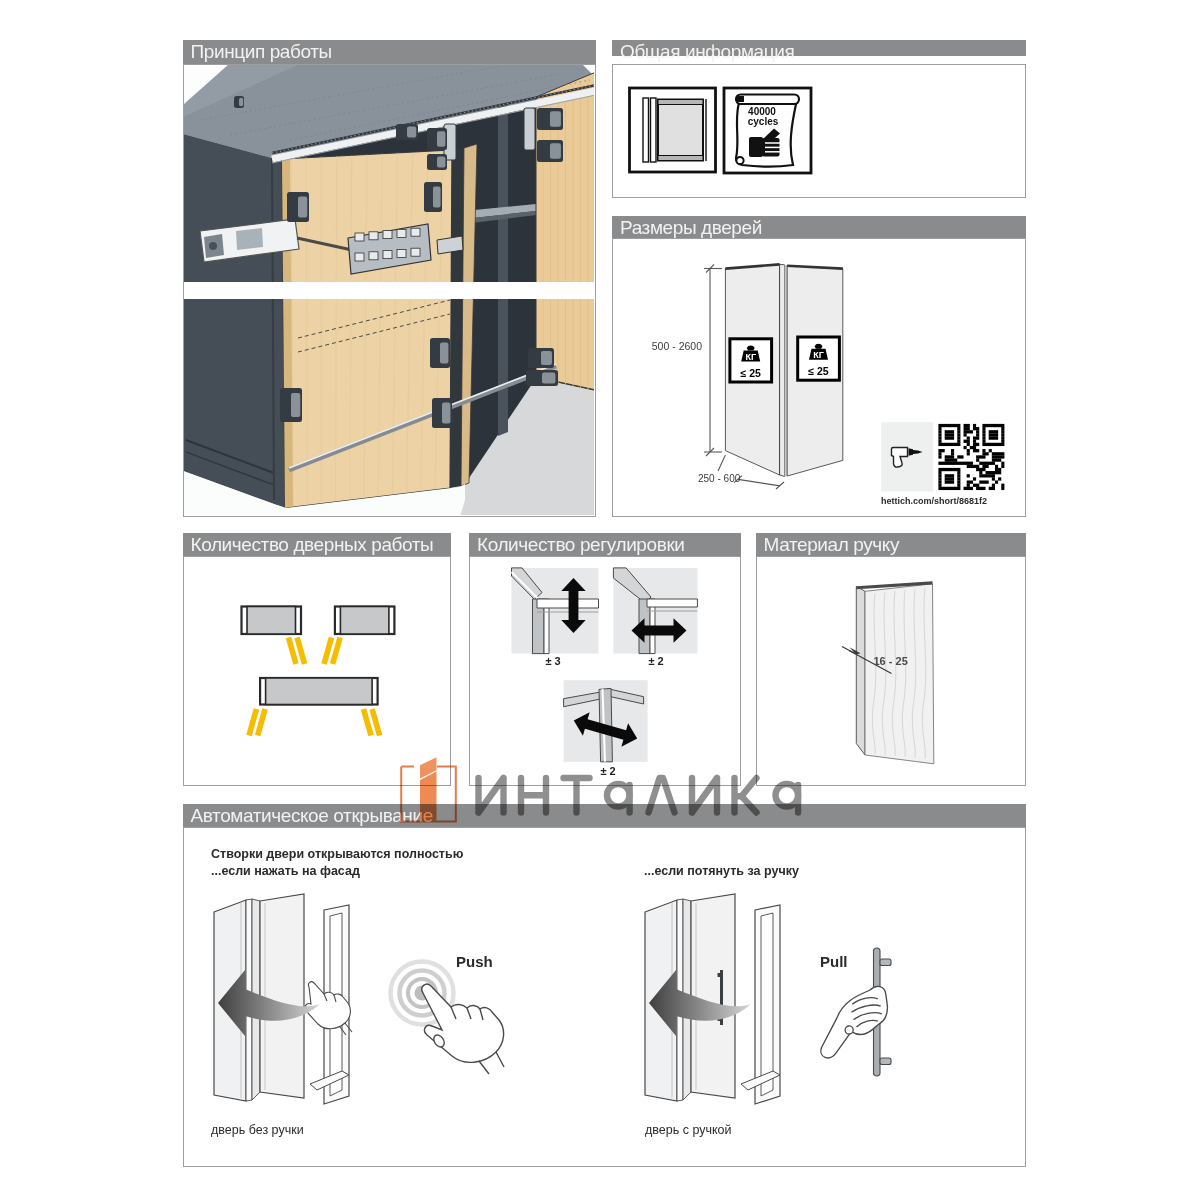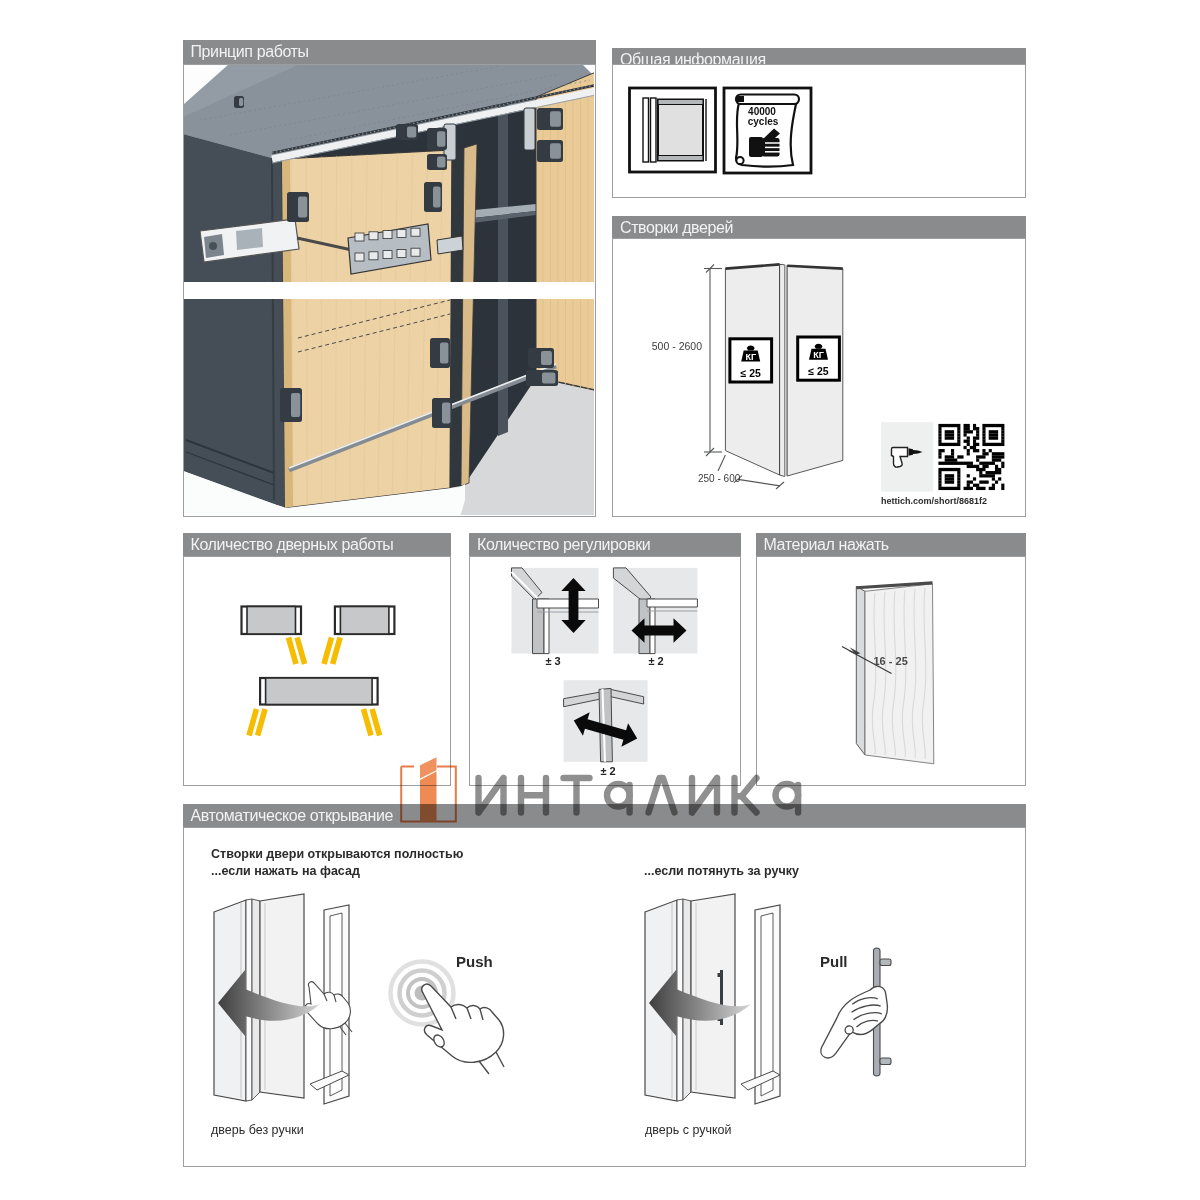--- a/index.html
+++ b/index.html
@@ -1,17 +1,17 @@
 <!DOCTYPE html>
 <html><head><meta charset="utf-8">
 <style>
 html,body{margin:0;padding:0}
 body{width:1200px;height:1200px;background:#fff;position:relative;
      font-family:"Liberation Sans",sans-serif;overflow:hidden}
-.hdr{position:absolute;background:#8a8b8c;color:#f2f2f2;font-size:16px;
+.hdr{position:absolute;background:#8a8b8c;color:#f2f2f2;font-size:19px;
      line-height:24.5px;padding-left:8px;letter-spacing:-0.4px;white-space:nowrap;
      transform-origin:left center}
 .box{position:absolute;border:1.5px solid #9c9ea0;background:#fff;box-sizing:border-box}
 svg{position:absolute;left:0;top:0}
 </style></head>
 <body>
 
 <div class="hdr" style="left:182.5px;top:40px;width:405.5px;height:23.5px">Принцип работы</div>
 
 <div class="box" style="left:182.5px;top:63.5px;width:413.5px;height:453px"></div>
@@ -136,21 +136,21 @@
     <g>
       <rect x="212" y="59" width="22" height="16" rx="2.5" fill="#343b42"></rect>
       <rect x="223.0" y="61.4" width="9.24" height="11.2" rx="2" fill="#8a9299"></rect>
     </g>
     <g>
       <rect x="50" y="31" width="10" height="12" rx="2.5" fill="#343b42"></rect>
       <rect x="55.0" y="32.8" width="4.2" height="8.399999999999999" rx="2" fill="#8a9299"></rect>
     </g>
 </svg>
 
-<div class="hdr" style="left:612px;top:48px;width:405.5px;height:16px">Общая информация</div>
+<div class="hdr" style="left:612px;top:40px;width:405.5px;height:16px">Общая информация</div>
 
 <div class="box" style="left:612px;top:63.5px;width:413.5px;height:134.5px"></div>
 <svg style="left:613.5px;top:65px" width="410" height="131" viewBox="0 0 410 131">
 
 <rect x="15.5" y="23" width="86" height="84" fill="#fff" stroke="#111" stroke-width="2.8"></rect>
 <rect x="29" y="33" width="5.5" height="64" fill="#fff" stroke="#111" stroke-width="1.4"></rect>
 <rect x="36.5" y="33" width="5.5" height="64" fill="#fff" stroke="#111" stroke-width="1.4"></rect>
 <rect x="44" y="34.5" width="45" height="61" fill="#e0e0e0" stroke="#111" stroke-width="2"></rect>
 <rect x="44" y="34.5" width="45" height="5" fill="#b5b6b7" stroke="#111" stroke-width="1"></rect>
 <rect x="44" y="90.5" width="45" height="5" fill="#b5b6b7" stroke="#111" stroke-width="1"></rect>
@@ -171,21 +171,21 @@
       <polygon points="147,76 160,63.5 166,68.5 153,80"></polygon>
       <rect x="148" y="73" width="17.5" height="18.5" rx="2"></rect>
     </g>
 <g stroke="#fff" stroke-width="1.5">
       <line x1="151" y1="78" x2="166" y2="78"></line>
       <line x1="151" y1="82.4" x2="166" y2="82.4"></line>
       <line x1="151" y1="86.8" x2="166" y2="86.8"></line>
     </g>
 </svg>
 
-<div class="hdr" style="left:612px;top:215.5px;width:405.5px;height:22px">Створки дверей</div>
+<div class="hdr" style="left:612px;top:215.5px;width:405.5px;height:22px">Размеры дверей</div>
 
 <div class="box" style="left:612px;top:237.5px;width:413.5px;height:279px"></div>
 <svg style="left:613.5px;top:242px" width="410" height="273" viewBox="0 0 410 273">
 
 <polygon points="111.4,26.6 165.6,22.4 165.6,233 111.4,208.6" fill="#ededee" stroke="#58595b" stroke-width="1"></polygon>
 <line x1="111.4" y1="26.6" x2="165.6" y2="22.4" stroke="#333" stroke-width="2.6"></line>
 
 <polygon points="165.6,22.4 170.5,22.8 170.5,234.5 165.6,233" fill="#ebecec" stroke="#2a2a2a" stroke-width="0.8"></polygon>
 <polygon points="170.5,22.8 173.2,23 173.2,234.2 170.5,234.5" fill="#c4c6c7"></polygon>
 
@@ -425,21 +425,21 @@
       <polygon points="128,132.4 140,131.4 141.4,204.8 129.6,204.8" fill="#c0c3c5"></polygon>
       <line x1="131.5" y1="132" x2="134" y2="204.8" stroke="#fff" stroke-width="2"></line>
     </g>
 <g transform="rotate(16 134.5 172.5)">
       <polygon points="101.5,172.5 114.5,160.3 114.5,167.6 154.5,167.6 154.5,160.3 167.5,172.5 154.5,184.7 154.5,177.4 114.5,177.4 114.5,184.7" fill="#0a0a0a"></polygon>
     </g>
 
 <text x="137" y="218" font-size="11" font-weight="bold" text-anchor="middle" fill="#222">± 2</text>
 </svg>
 
-<div class="hdr" style="left:755.5px;top:532.5px;width:262px;height:23px">Материал нажать</div>
+<div class="hdr" style="left:755.5px;top:532.5px;width:262px;height:23px">Материал ручку</div>
 
 <div class="box" style="left:755.5px;top:555.5px;width:270px;height:230px"></div>
 <svg style="left:757px;top:557px" width="267" height="227" viewBox="0 0 267 227">
 
 <polygon points="99.3,29.3 108,34.3 108,198 99.3,186.5" fill="#d9dbdc" stroke="#5a5a5a" stroke-width="1"></polygon>
 
 <polygon points="108,34.3 175.5,26.8 176.8,206.8 108,198" fill="#f1f1f1" stroke="#777" stroke-width="0.9"></polygon>
 
 <polygon points="99.3,29.3 175.5,24.3 175.5,27.6 99.3,32.3" fill="#4a4a4a"></polygon>
 <path d="M118,36 C114,70 123,110 116,150 C113,175 120,190 118,197 M128,35 C124,70 133,110 126,150 C123,175 130,190 128,198 M138,34 C134,70 143,110 136,150 C133,175 140,190 138,199 M148,33 C144,70 153,110 146,150 C143,175 150,190 148,200 M158,32 C154,70 163,110 156,150 C153,175 160,190 158,201 M168,31 C164,70 173,110 166,150 C163,175 170,190 168,202" stroke="#d8d8d8" stroke-width="1.1" fill="none"></path>

